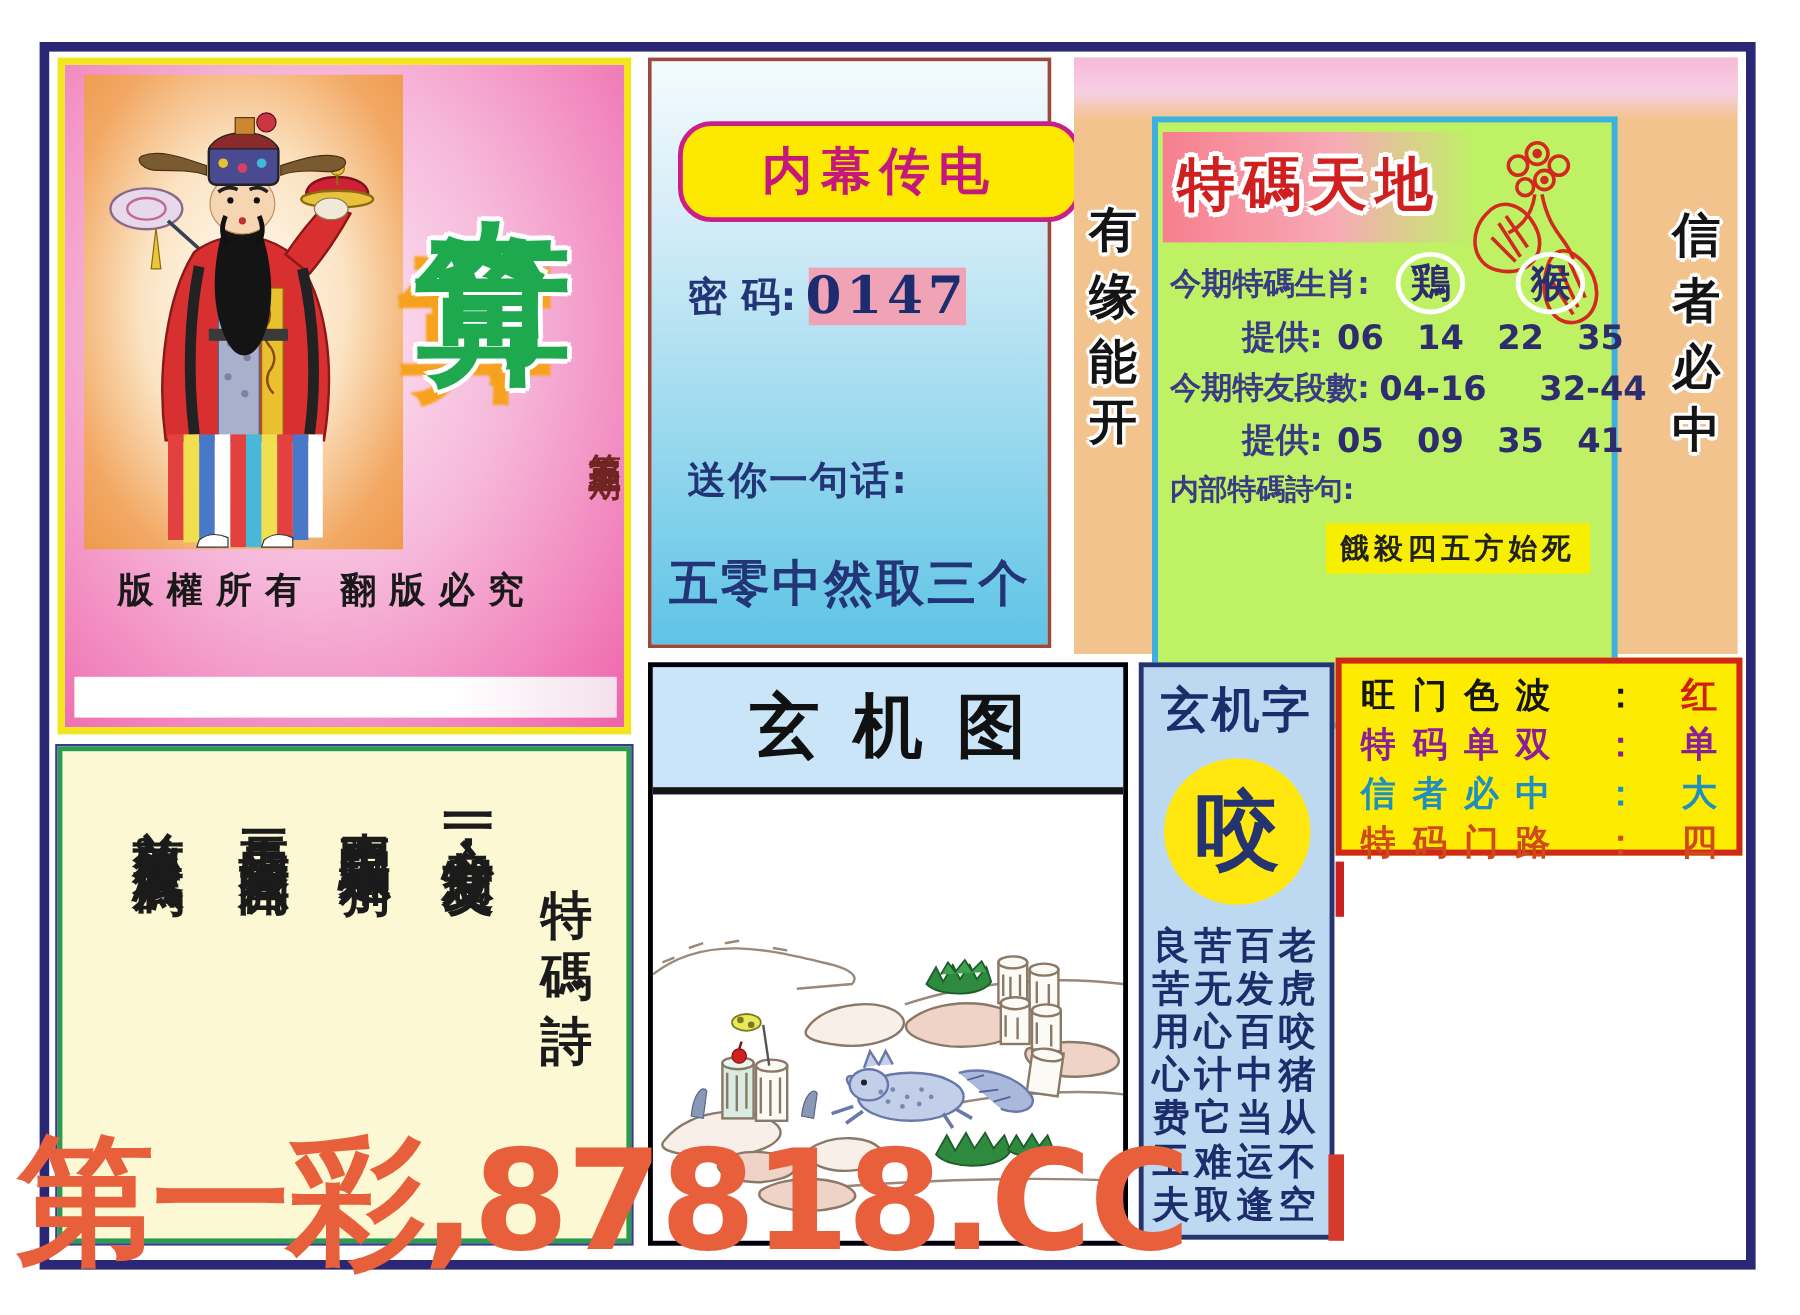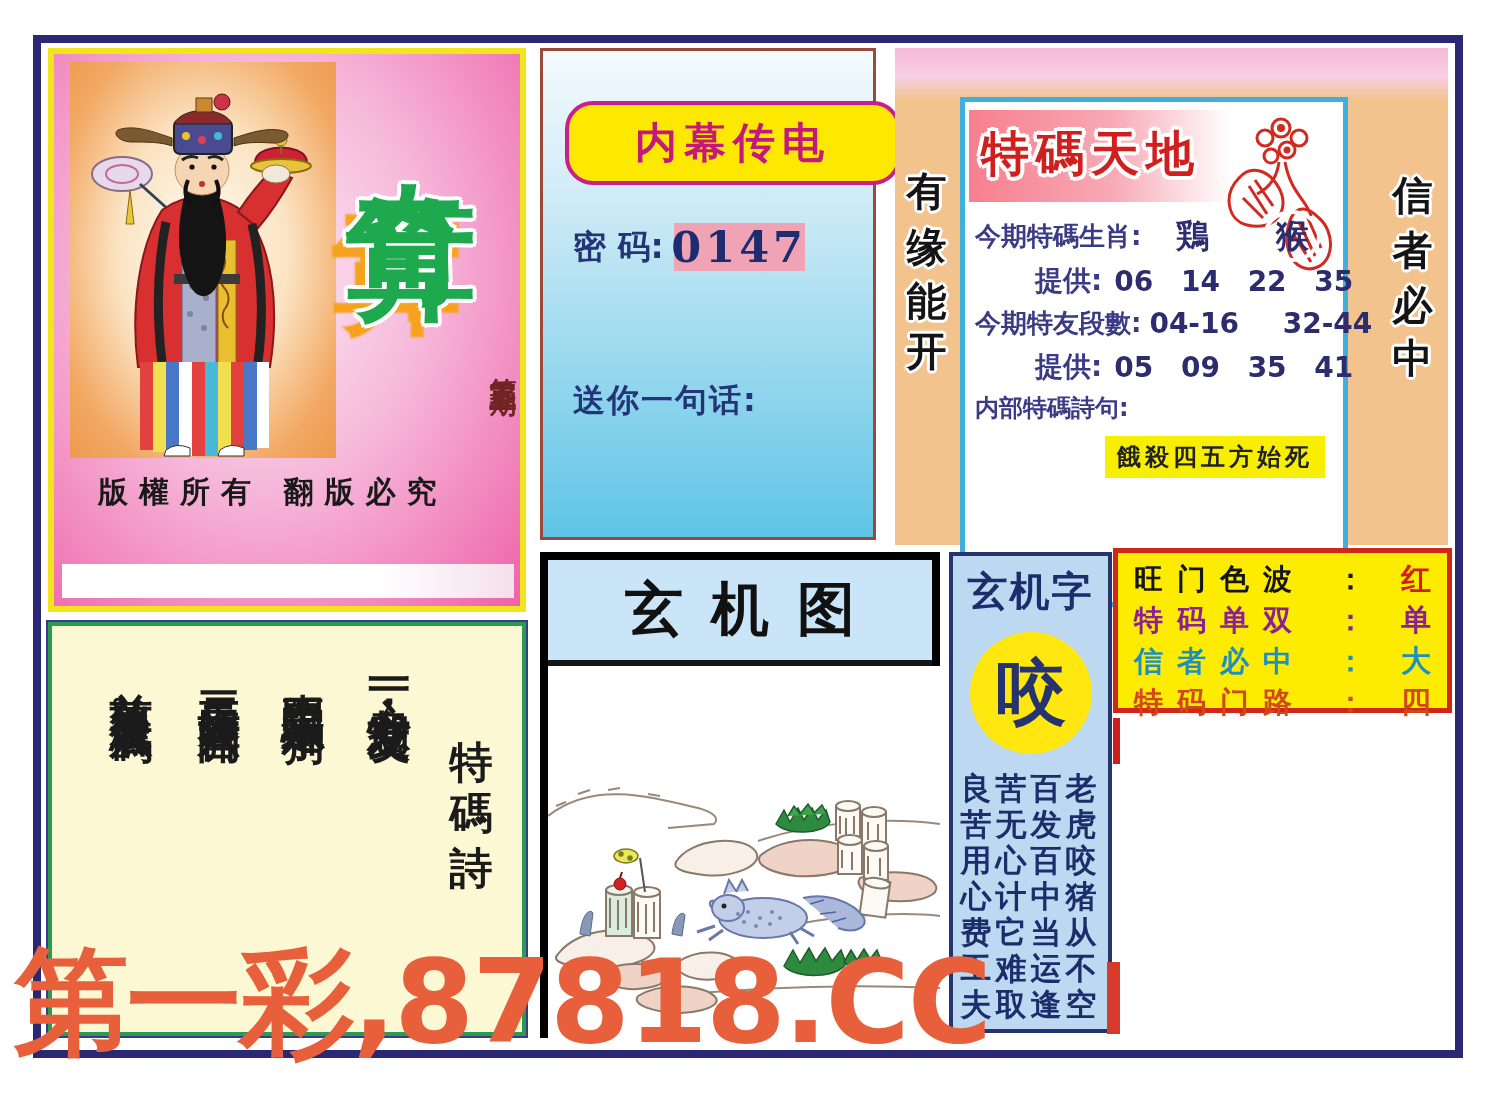--- a/index.html
+++ b/index.html
@@ -64,21 +64,21 @@
     background: #f2c38d; }
   .pink-band { position: absolute; left: 0; top: 0; width: 100%; height: 52px;
     background: linear-gradient(180deg, #f6b9d9 0%, #f7cfe3 55%, rgba(242,195,141,0) 100%); }
   .vert-side { position: absolute; writing-mode: vertical-rl; font-size: 40px; font-weight: bold;
     color: #141414; line-height: 1; letter-spacing: 54px;
     text-shadow: -2px -2px 0 #fff, 2px -2px 0 #fff, -2px 2px 0 #fff, 2px 2px 0 #fff,
                  0 3px 0 #fff, 0 -3px 0 #fff, 3px 0 0 #fff, -3px 0 0 #fff; }
   .vert-left  { left: 12px;  top: 92px; }
   .vert-right { left: 498px; top: 95px; }
   .tema-box { position: absolute; left: 65px; top: 49px; width: 388px; height: 510px;
-    border: 5px solid #3fb0dd; background: #ffffff; }
+    border: 5px solid #3fb0dd; background: #bef264; }
   .tema-titleband { position: absolute; left: 4px; top: 8px; width: 262px; height: 92px;
     background: linear-gradient(90deg, #f77f8e 0%, #f7aab6 55%, rgba(183,177,218,0) 100%); }
   .tema-title { position: absolute; left: 16px; top: 20px; font-size: 48px; font-weight: bold;
     color: #cf1f1f; letter-spacing: 7px;
     text-shadow: -3px -3px 0 #fff, 3px -3px 0 #fff, -3px 3px 0 #fff, 3px 3px 0 #fff,
                  0 4px 0 #fff, 0 -4px 0 #fff, 4px 0 0 #fff, -4px 0 0 #fff; }
   .flower { position: absolute; right: 6px; top: 4px; width: 118px; height: 186px; }
   .tema-row { position: absolute; left: 10px; font-size: 26px; font-weight: bold; color: #3b3b85;
     display: flex; align-items: center; white-space: nowrap; }
   .zodiac-row { top: 108px; }
@@ -93,21 +93,21 @@
   .segment-row { top: 204px; font-size: 26px; }
   .segment-row .nums { word-spacing: 34px; margin-left: 8px; color: #2c2c6e; font-size: 28px; }
   .shiju-row { top: 290px; font-size: 24px; align-items: flex-start; }
   .shiju-box { background: #f8ef00; padding: 5px 12px; font-size: 24px; font-weight: bold;
     color: #222; letter-spacing: 4px; margin-left: 4px;
     font-family: "DejaVu Serif", "Liberation Serif", serif; }
   .shiju-box2 { position: absolute; left: 136px; top: 334px; }
 
   
   .xjt-panel { position: absolute; left: 540px; top: 552px; width: 400px; height: 486px;
-    border: 8px solid #000000; background: #8b5cf6; }
+    border: 4px solid #000000; background: #8b5cf6; }
   .xjt-titleband { position: absolute; left: 0; top: 0; width: 100%; height: 106px;
     background: #c9e5f7; border-bottom: 6px solid #151515;
     display: flex; align-items: center; justify-content: center; }
   .xjt-title { font-size: 58px; font-weight: bold; color: #111; letter-spacing: 28px;
     text-indent: 28px; }
   .xjt-drawing { position: absolute; left: 0; top: 106px; width: 392px; height: 372px; }
 
   
   .xjz-panel { position: absolute; left: 949px; top: 552px; width: 163px; height: 481px;
     border: 4px solid #25336e; background: #bcd9f1; }
@@ -246,20 +246,21 @@
     <div class="neimu-box">
       <span class="neimu-text">内幕传电</span>
     </div>
     <div class="mima-row">
       <span class="mima-label">密 码:</span>
       <span class="mima-box">
         <span class="mima-value">0147</span>
       </span>
     </div>
     <div class="song-row">送你一句话:</div>
+    <div class="wuling-row">五零中然取三个</div>
   </div>
 
   <div class="tema-panel">
     <div class="pink-band"></div>
     <div class="vert-side vert-left">有缘能开</div>
     <div class="vert-side vert-right">信者必中</div>
     <div class="tema-box">
       <div class="tema-titleband"></div>
       <div class="tema-title">特碼天地</div>
       <svg class="flower" viewBox="0 0 118 186">

